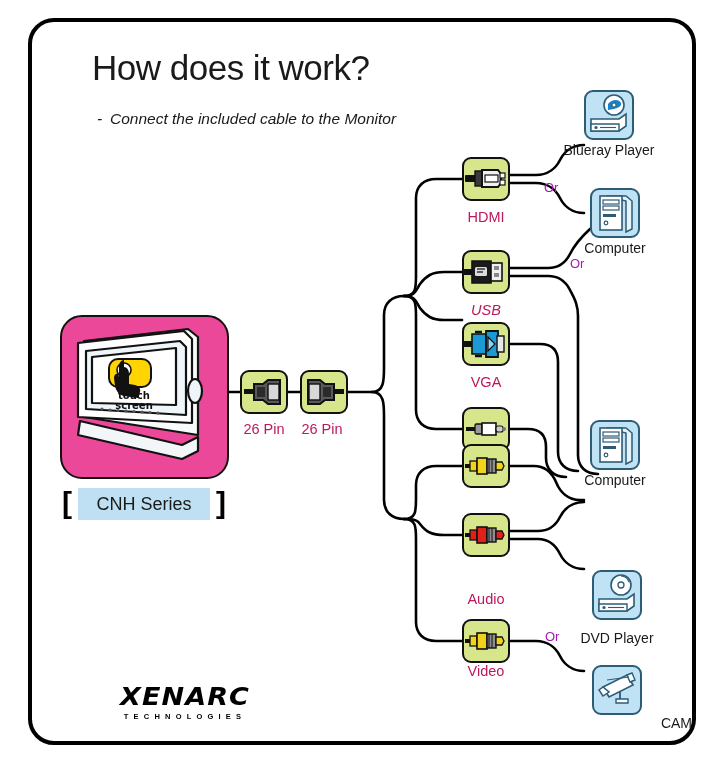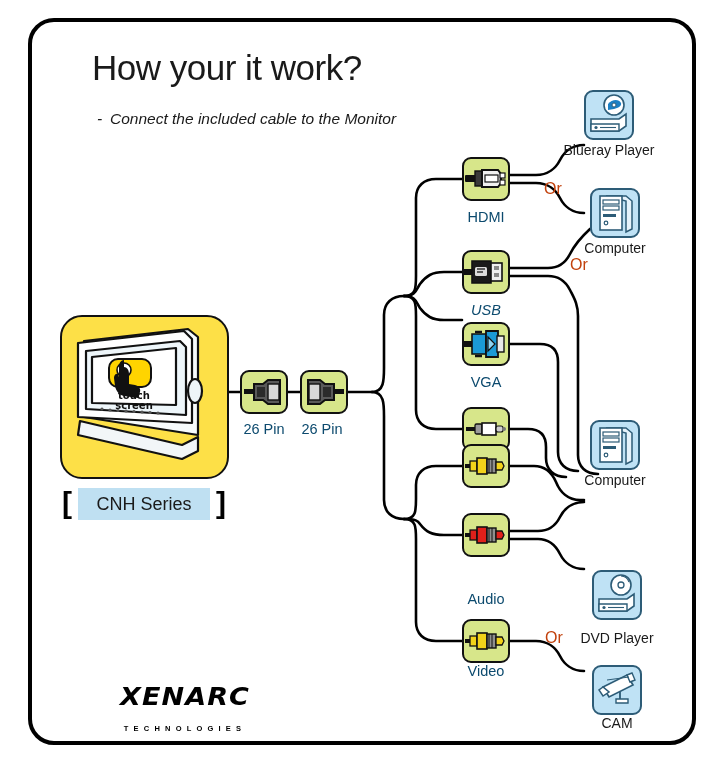--- a/index.html
+++ b/index.html
@@ -10,53 +10,53 @@
          border:4px solid #000;border-radius:26px;box-sizing:border-box;background:#fff;}
 
   .title{position:absolute;left:92px;top:48px;font-size:35px;font-weight:400;
          letter-spacing:-0.5px;color:#1a1a1a;}
   .bullets{position:absolute;left:97px;top:108px;font-size:15.5px;line-height:21.5px;color:#1a1a1a;font-style:italic;}
   .bullets div{white-space:nowrap;}
   .bullets .dash{display:inline-block;width:13px;}
 
   
   .monitor-box{position:absolute;left:60px;top:315px;width:165px;height:160px;
-               background:#fde047;border:2px solid #111;border-radius:22px;}
+               background:#ec4899;border:2px solid #111;border-radius:22px;}
   .series-wrap{position:absolute;left:60px;top:488px;width:168px;height:32px;}
   .series-bar{position:absolute;left:18px;top:0;width:132px;height:32px;background:#bfe0f2;}
   .series-text{position:absolute;left:0;top:0;width:168px;height:28px;line-height:32px;
                text-align:center;font-size:18px;color:#1a1a1a;}
   .brk{position:absolute;top:-1px;font-size:30px;line-height:32px;font-weight:700;color:#000;}
   .brk.l{left:2px;} .brk.r{right:2px;}
 
   
   .tile{position:absolute;width:48px;height:44px;background:#d7e68a;
         border:2px solid #111;border-radius:9px;box-sizing:border-box;}
-  .tile-label{position:absolute;width:110px;text-align:center;font-size:14.5px;color:#0c4a6e;}
+  .tile-label{position:absolute;width:110px;text-align:center;font-size:14.5px;color:#be185d;}
 
   
   .dev{position:absolute;width:50px;height:50px;background:#bfe2f5;
        border:2px solid #2d5c77;border-radius:9px;box-sizing:border-box;}
   .dev-label{position:absolute;width:150px;text-align:center;font-size:14px;color:#1a1a1a;}
 
-  .or{position:absolute;font-size:16px;color:#c2410c;}
+  .or{position:absolute;font-size:13px;color:#a21caf;}
 
   .logo{position:absolute;left:100px;top:682px;width:170px;text-align:center;}
   .logo-main{font-size:25px;font-weight:700;font-style:italic;letter-spacing:1px;
              font-family:"DejaVu Sans",sans-serif;color:#000;transform:scaleX(1.08);}
-  .logo-sub{font-size:7.5px;letter-spacing:5.2px;font-weight:700;color:#000;margin-top:13px;}
+  .logo-sub{font-size:7.5px;letter-spacing:5.2px;font-weight:700;color:#000;margin-top:1px;}
 
   svg.wires{position:absolute;left:0;top:0;width:720px;height:767px;pointer-events:none;}
 </style>
 </head>
 <body>
 
 <div class="frame"></div>
 
-<div class="title">How your it work?</div>
+<div class="title">How does it work?</div>
 
 <div class="bullets">
   <div><span class="dash">-</span><span>Connect the included cable to the Monitor</span></div>
 </div>
 
 <svg class="wires" viewBox="0 0 720 767">
   <g fill="none" stroke="#000" stroke-width="2.6" stroke-linecap="round">
 
     <path d="M225 392 H240"></path>
     <path d="M288 392 H300"></path>
@@ -295,21 +295,21 @@
 <div class="dev" style="left:592px;top:665px;">
   <svg width="46" height="46" viewBox="0 0 46 46">
     <path d="M9 20 L33 8 l6 10 L15 30 z" fill="#fff" stroke="#2d5c77" stroke-width="1.7"></path>
     <path d="M9 20 l-4 3 l4 6 l6 -4 z" fill="#fff" stroke="#2d5c77" stroke-width="1.5"></path>
     <path d="M33 8 l5 -2 l3 7 l-5 2 z" fill="#fff" stroke="#2d5c77" stroke-width="1.4"></path>
     <path d="M26 25 v8 h7" fill="none" stroke="#2d5c77" stroke-width="1.8"></path>
     <path d="M22 32 h12 v4 h-12 z" fill="#fff" stroke="#2d5c77" stroke-width="1.4"></path>
     <path d="M13 13 l22 -3" stroke="#2d5c77" stroke-width="1" fill="none"></path>
   </svg>
 </div>
-<div class="dev-label" style="left:542px;top:715px;">CAM</div>
+<div class="dev-label" style="left:542px;top:715px;text-align:right;">CAM</div>
 
 <div class="or" style="left:544px;top:180px;">Or</div>
 <div class="or" style="left:570px;top:256px;">Or</div>
 <div class="or" style="left:545px;top:629px;">Or</div>
 
 <div class="logo">
   <div class="logo-main">XENARC</div>
   <div class="logo-sub">TECHNOLOGIES</div>
 </div>
 

